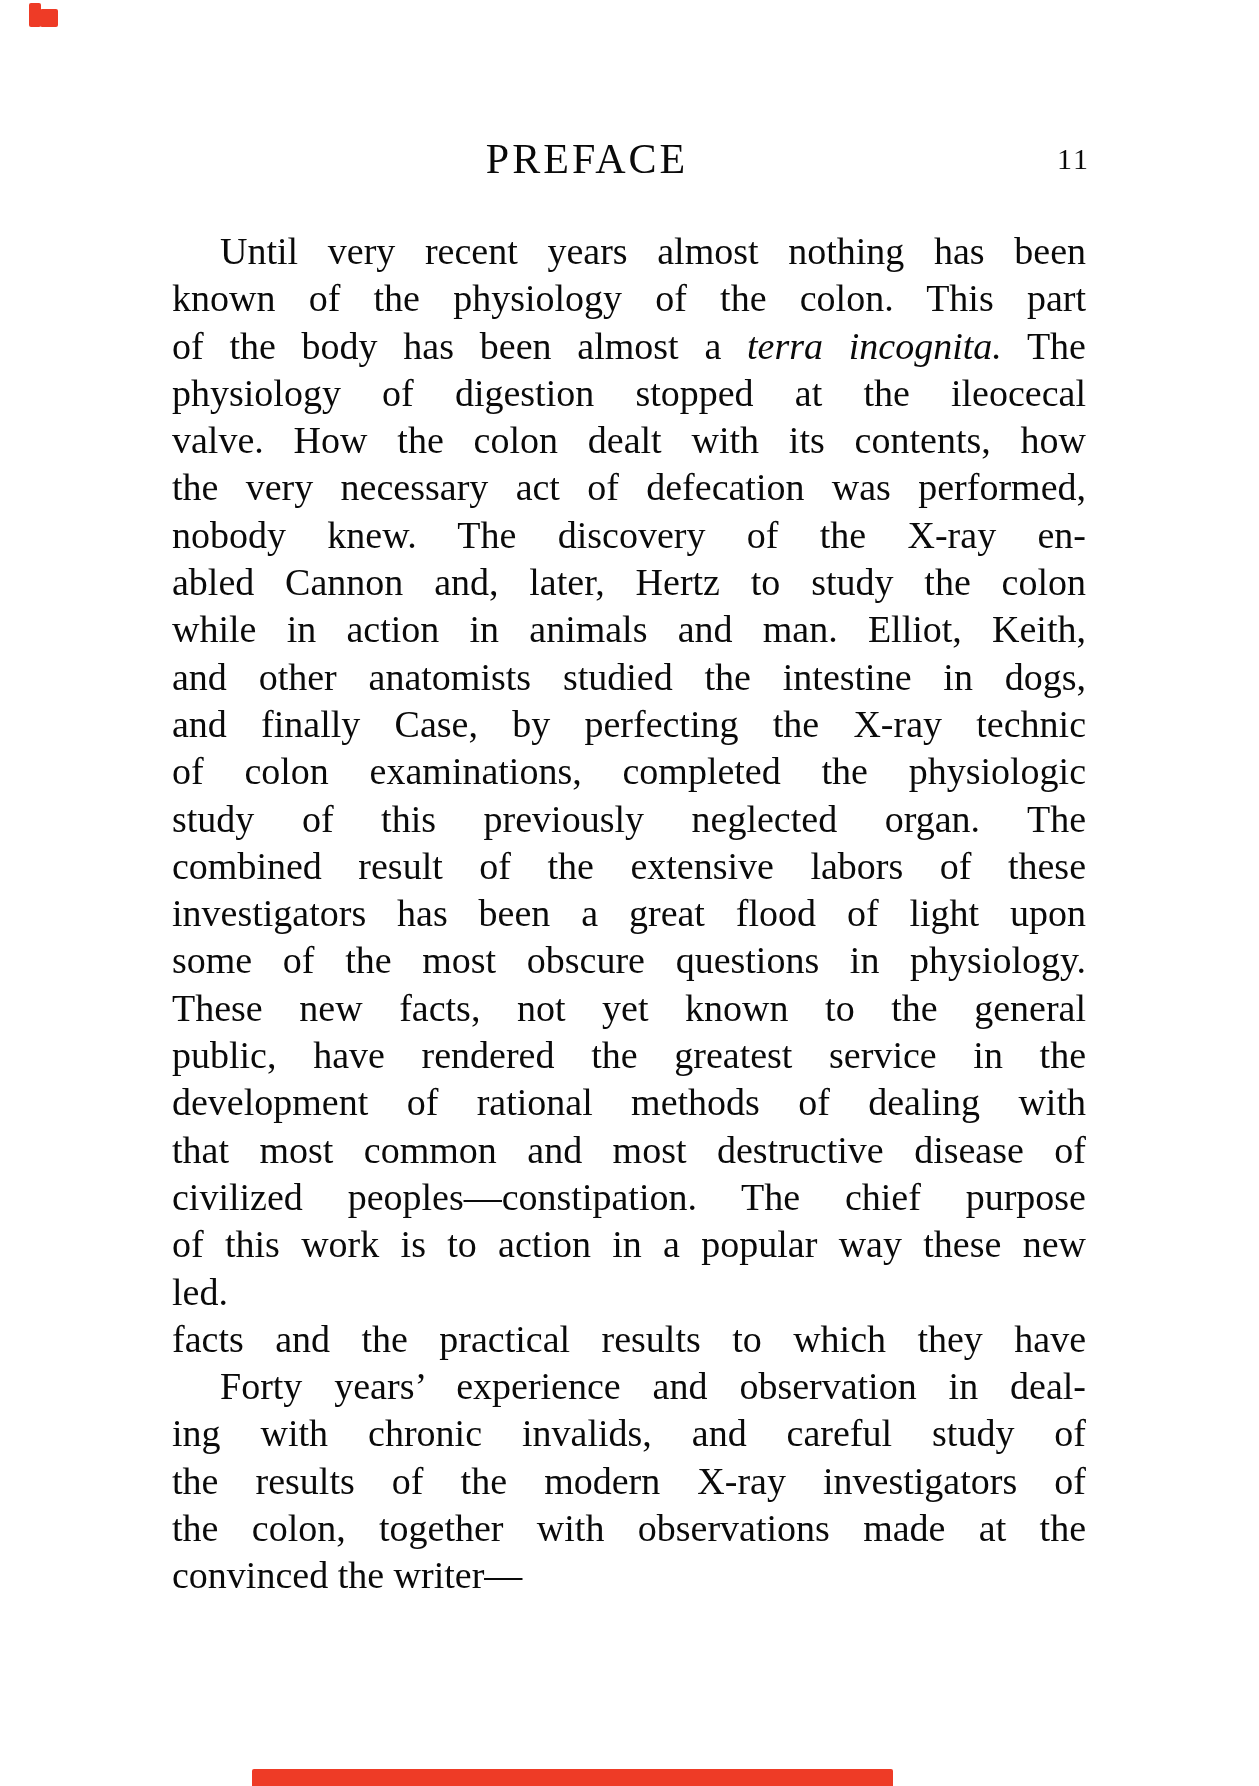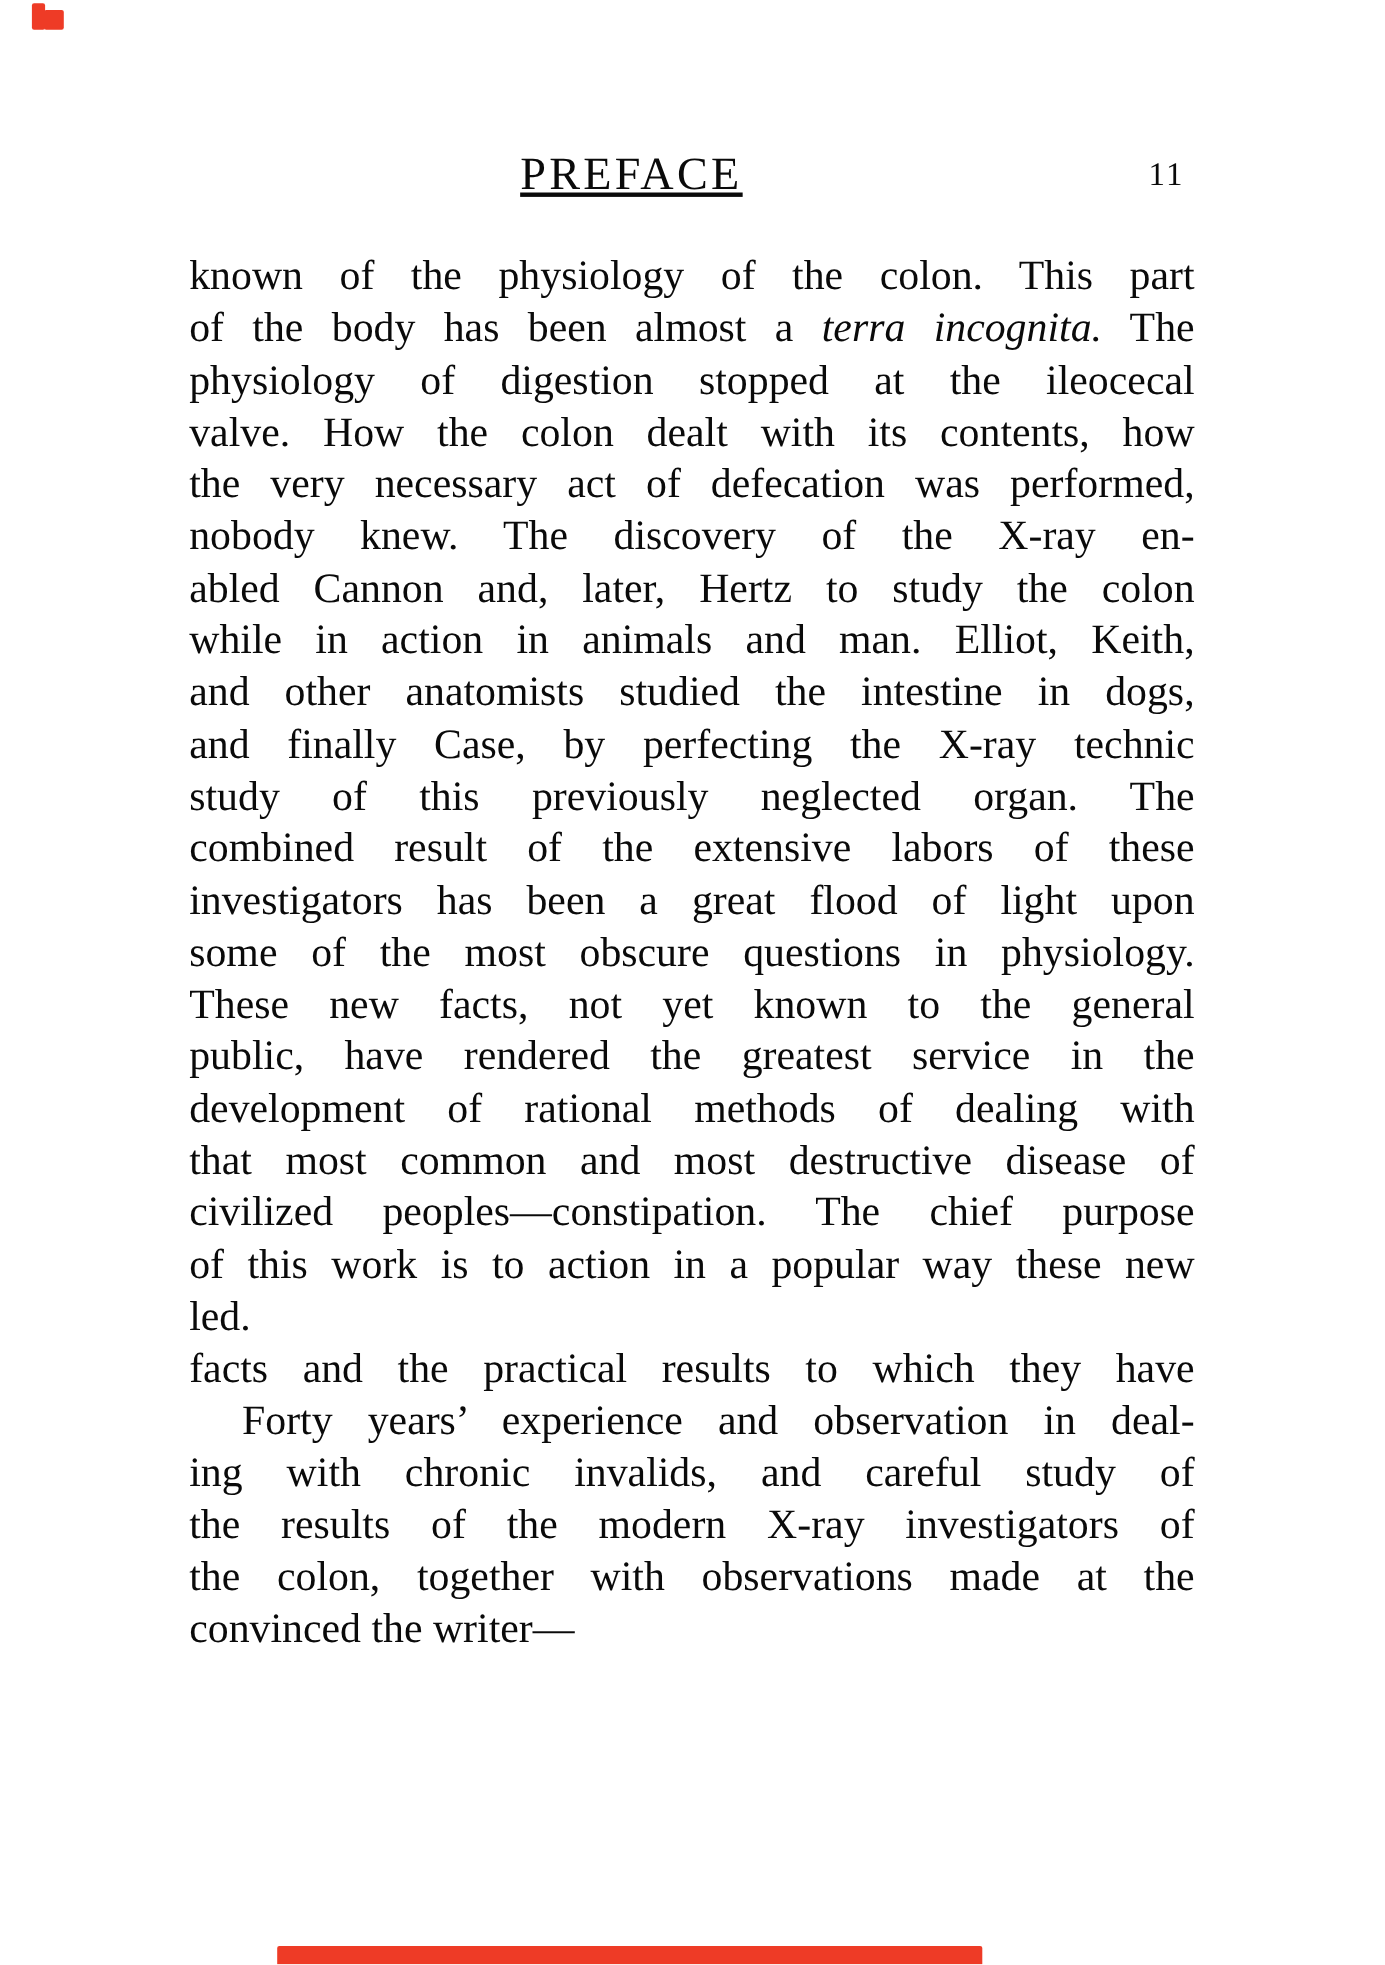--- a/index.html
+++ b/index.html
@@ -8,26 +8,25 @@
     width: 1259px;
     height: 1786px;
     background: #ffffff;
     color: #0a0a0a;
     font-family: "Liberation Serif", "DejaVu Serif", serif;
     overflow: hidden;
   }
   .running-head {
     position: absolute;
     top: 138px;
-    left: 163px;
+    left: 176px;
     width: 914px;
     height: 44px;
     font-size: 42px;
     line-height: 42px;
-    text-decoration: underline;
   }
   .head-title {
     display: block;
     text-align: center;
     letter-spacing: 3px;
     transform: translateX(-46px);
   }
   .page-number {
     position: absolute;
     top: 0;
@@ -63,30 +62,32 @@
 <body>
 
 <div class="page">
 
   <div class="running-head">
     <span class="head-title">PREFACE</span>
     <span class="page-number">11</span>
   </div>
 
   <div class="body-text">
+    <div class="line indent">Until very recent years almost nothing has been</div>
     <div class="line">known of the physiology of the colon.  This part</div>
     <div class="line"><span>of the body has been almost a </span><span class="it">terra incognita.</span><span>  The</span></div>
     <div class="line">physiology of digestion stopped at the ileocecal</div>
     <div class="line">valve.  How the colon dealt with its contents, how</div>
     <div class="line">the very necessary act of defecation was performed,</div>
     <div class="line">nobody knew.  The discovery of the X-ray en-</div>
     <div class="line">abled Cannon and, later, Hertz to study the colon</div>
     <div class="line">while in action in animals and man.  Elliot, Keith,</div>
     <div class="line">and other anatomists studied the intestine in dogs,</div>
     <div class="line">and finally Case, by perfecting the X-ray technic</div>
+    <div class="line">of colon examinations, completed the physiologic</div>
     <div class="line">study of this previously neglected organ.  The</div>
     <div class="line">combined result of the extensive labors of these</div>
     <div class="line">investigators has been a great flood of light upon</div>
     <div class="line">some of the most obscure questions in physiology.</div>
     <div class="line">These new facts, not yet known to the general</div>
     <div class="line">public, have rendered the greatest service in the</div>
     <div class="line">development of rational methods of dealing with</div>
     <div class="line">that most common and most destructive disease of</div>
     <div class="line">civilized peoples—constipation.  The chief purpose</div>
     <div class="line">of this work is to action in a popular way these new</div>

